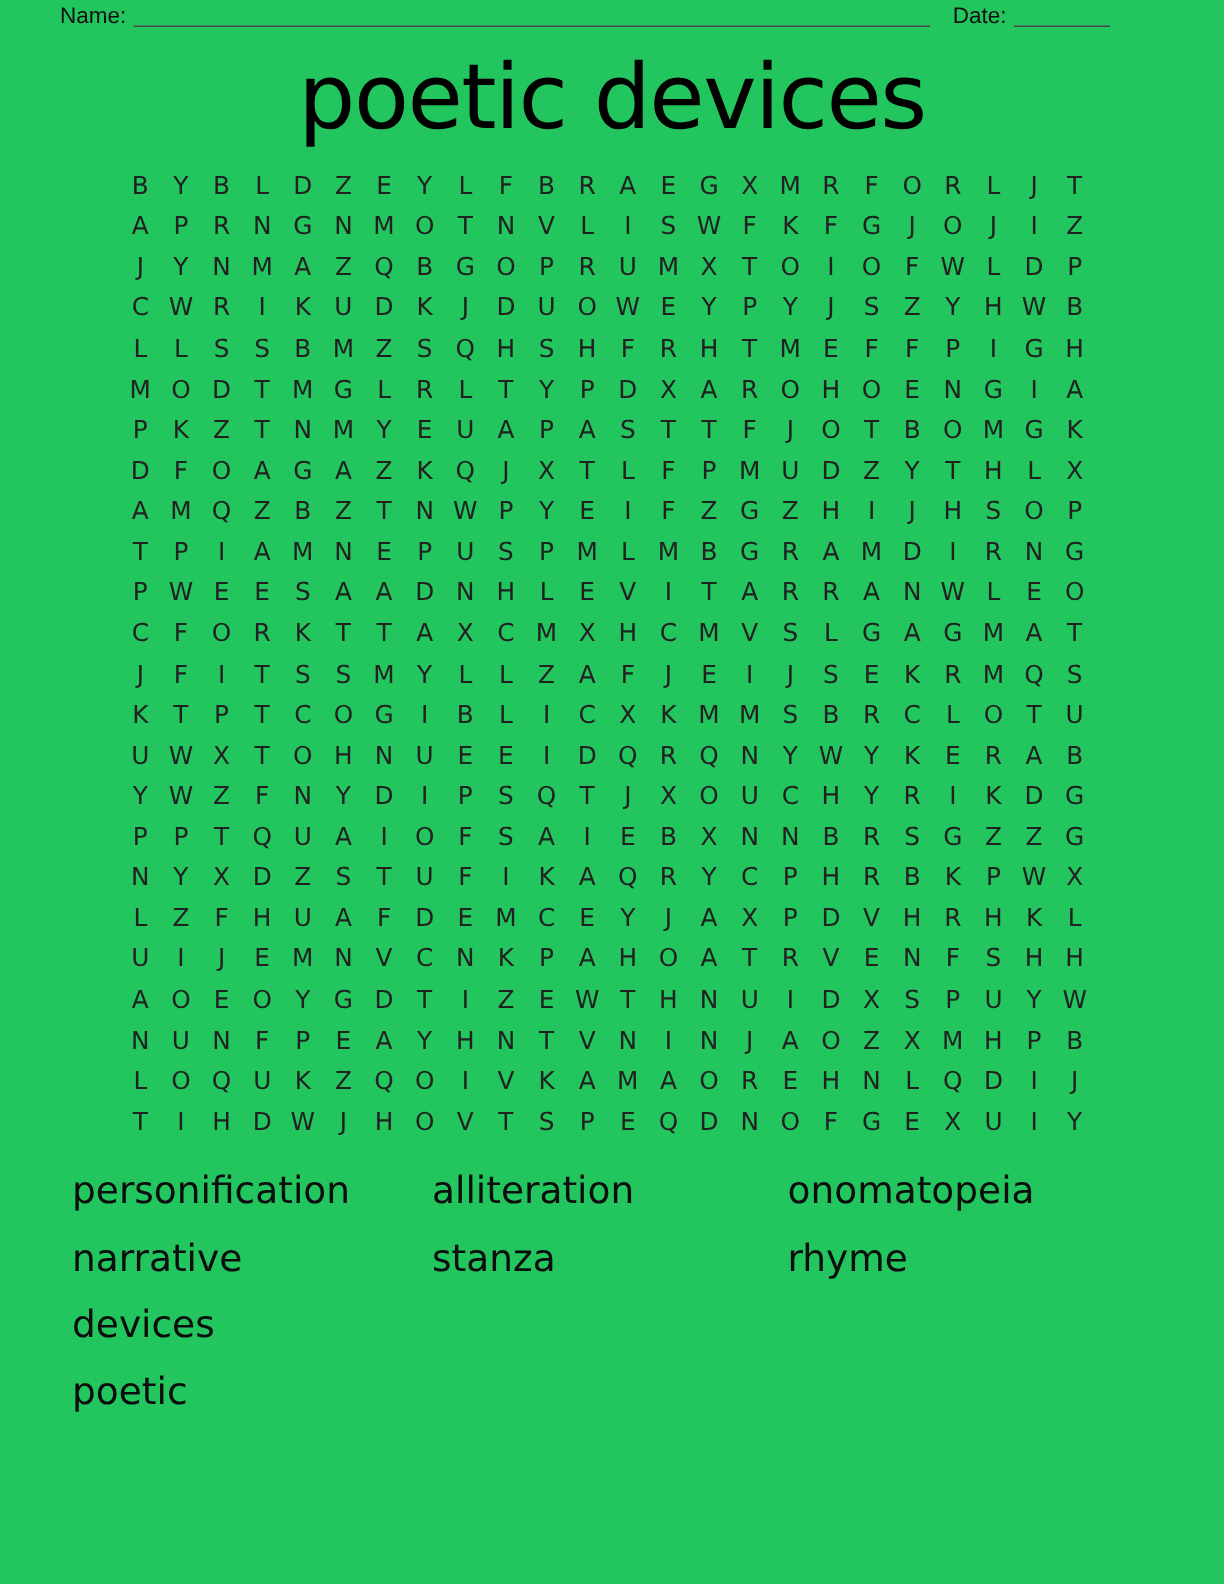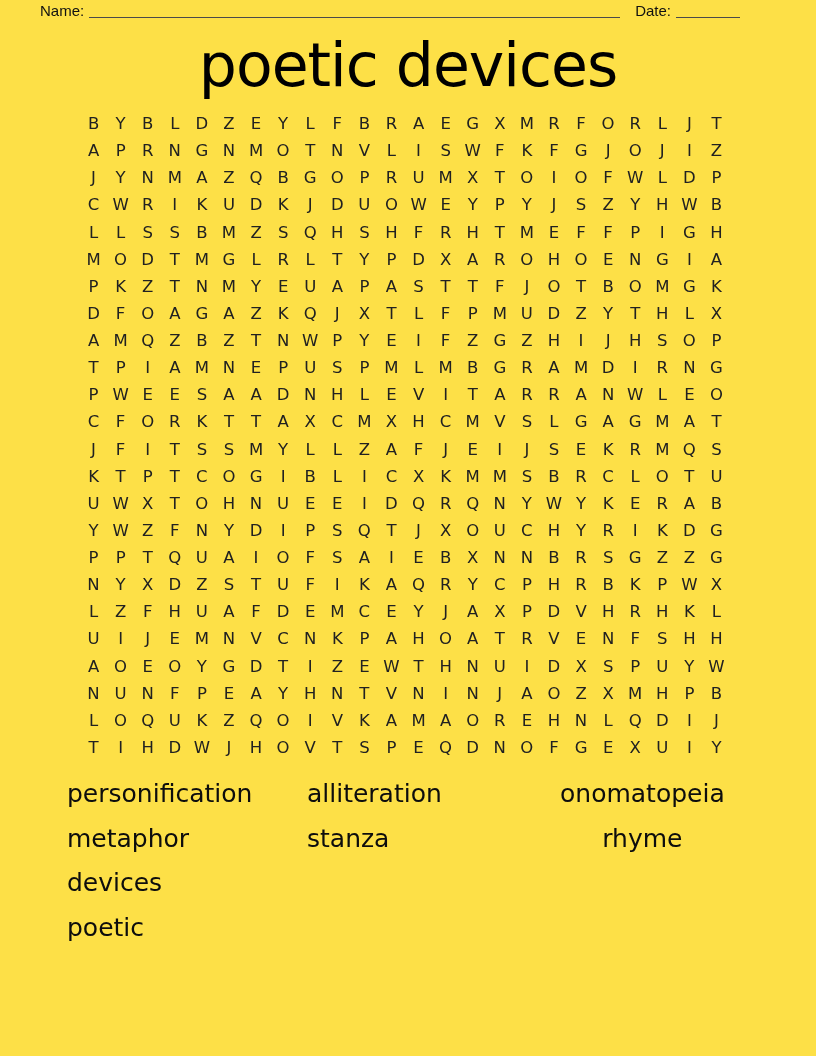--- a/index.html
+++ b/index.html
@@ -11,21 +11,21 @@
     width: 816px;
     height: 1056px;
     position: relative;
     overflow: hidden;
     font-family: "DejaVu Sans", sans-serif;
     color: #1a1a1a;
   }
   .page {
     position: absolute;
     inset: 0;
-    background: #fde047;
+    background: #22c55e;
     padding-left: 40px;
   }
 
   
   .header-row {
     position: absolute;
     top: 1px;
     left: 40px;
     right: 76px;
     height: 18px;
@@ -97,27 +97,26 @@
     height: 185px;
   }
   .word-col {
     position: absolute;
     top: 0;
     display: flex;
     flex-direction: column;
   }
   .word-col-1 { left: 48px; }
   .word-col-2 { left: 288px; }
-  .word-col-3 { left: 541px; align-items: center; }
+  .word-col-3 { left: 525px; }
   .word {
     font-size: 25px;
     line-height: 44.5px;
     color: #0d0d0d;
     white-space: nowrap;
-    margin-left: 19px;
   }
 </style>
 </head>
 <body>
 
 <div class="page">
 
   <div class="header-row">
     <span class="header-label">Name:</span>
     <span class="fill-line name-line"></span>
@@ -702,21 +701,21 @@
       <div class="cell">E</div>
       <div class="cell">X</div>
       <div class="cell">U</div>
       <div class="cell">I</div>
       <div class="cell">Y</div>
     </div>
 
   <div class="words">
     <div class="word-col word-col-1">
         <div class="word">personification</div>
-        <div class="word">metaphor</div>
+        <div class="word">narrative</div>
         <div class="word">devices</div>
         <div class="word">poetic</div>
       </div>
     <div class="word-col word-col-2">
         <div class="word">alliteration</div>
         <div class="word">stanza</div>
       </div>
     <div class="word-col word-col-3">
         <div class="word">onomatopeia</div>
         <div class="word">rhyme</div>

